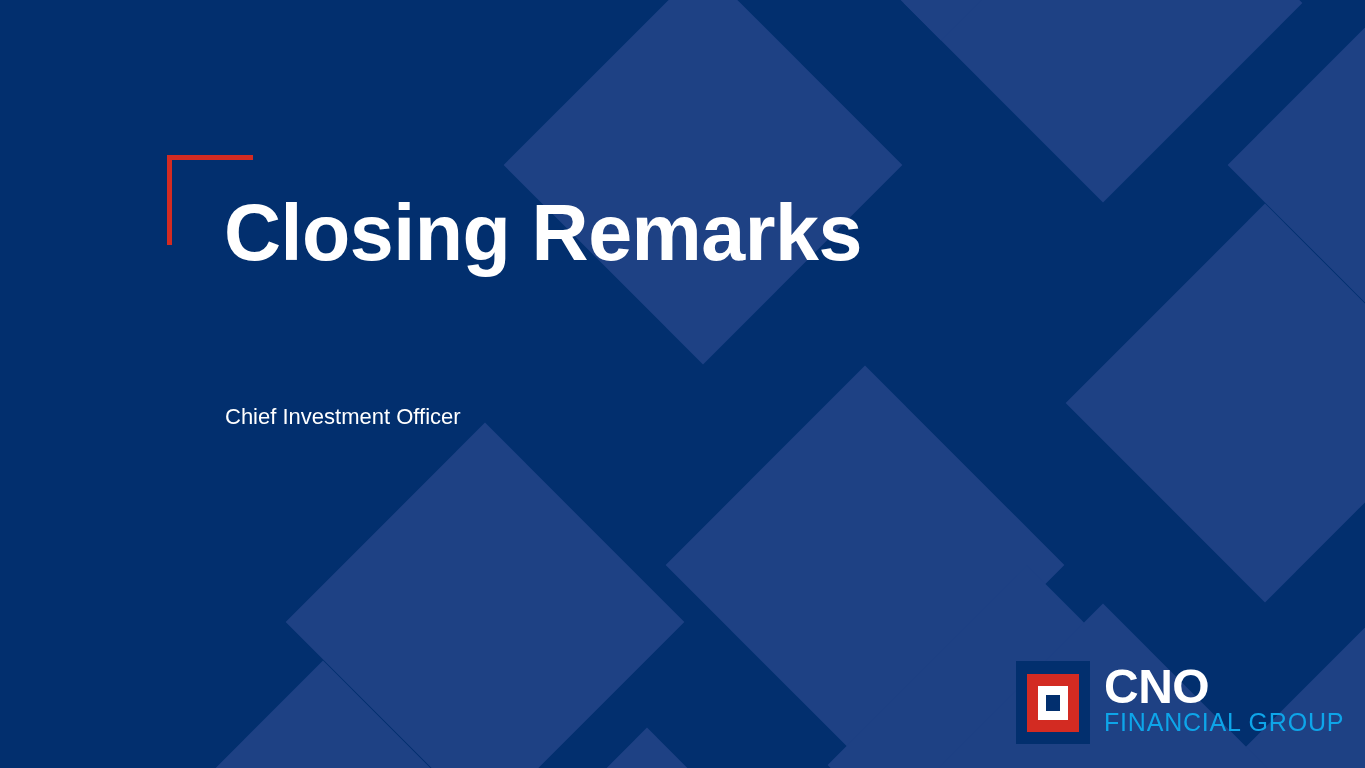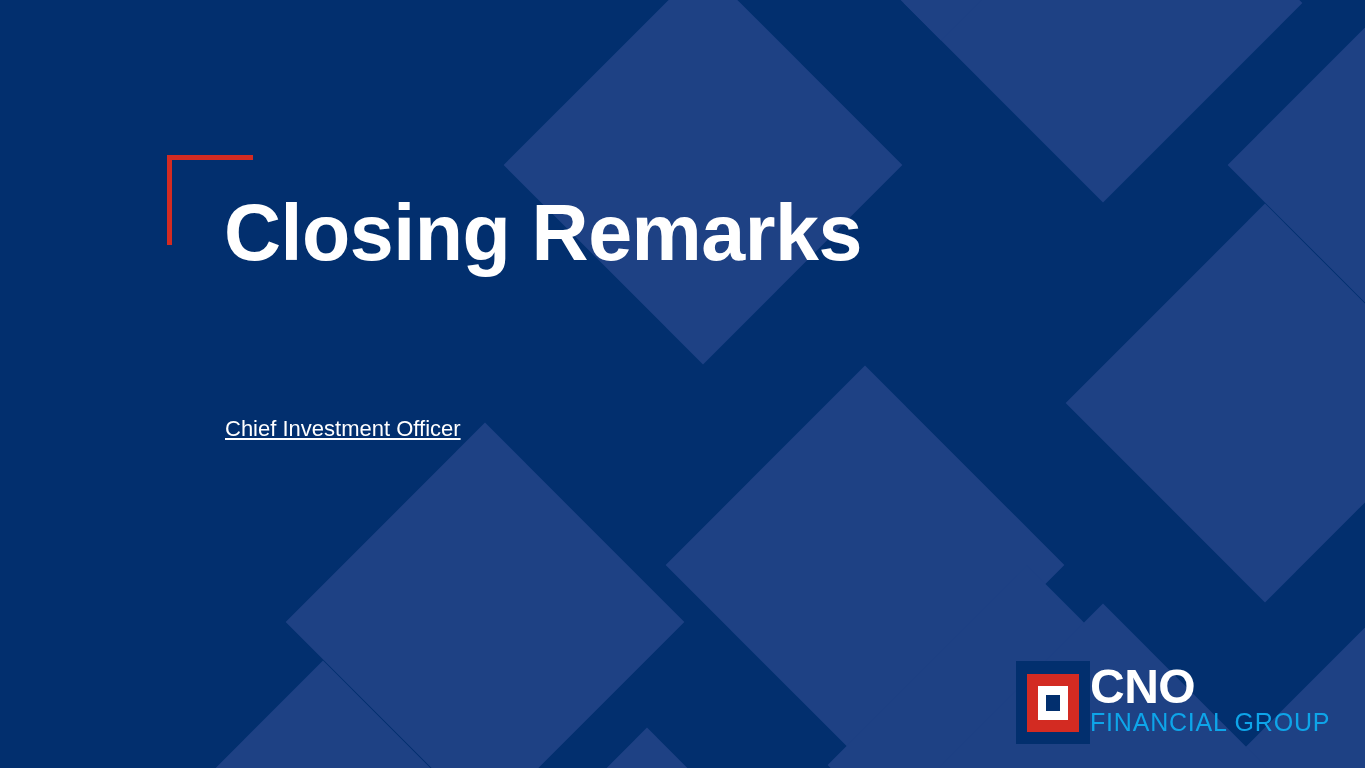--- a/index.html
+++ b/index.html
@@ -61,42 +61,42 @@
     left:225px; top:396px;
   }
   #presenter-name {
     font-size:29px;
     font-weight:normal;
     color:#FFFFFF;
     line-height:1.2;
     white-space:nowrap;
   }
   #presenter-role {
-    margin-top:20px;
+    margin-top:8px;
     font-size:22px;
     font-weight:normal;
     color:#FFFFFF;
     line-height:1.2;
     white-space:nowrap;
-    text-decoration:underline;
   }
 
   
   #logo {
     position:absolute;
     left:1016px; top:661px;
     display:flex;
     align-items:flex-start;
   }
   #logo-mark {
     width:74px; height:83px;
     flex:0 0 auto;
     display:block;
   }
   #logo-wordmark {
+    margin-left:14px;
     padding-top:4px;
   }
   #logo-cno {
     font-size:48px;
     font-weight:bold;
     color:#FFFFFF;
     line-height:0.92;
     letter-spacing:-0.5px;
     white-space:nowrap;
   }

